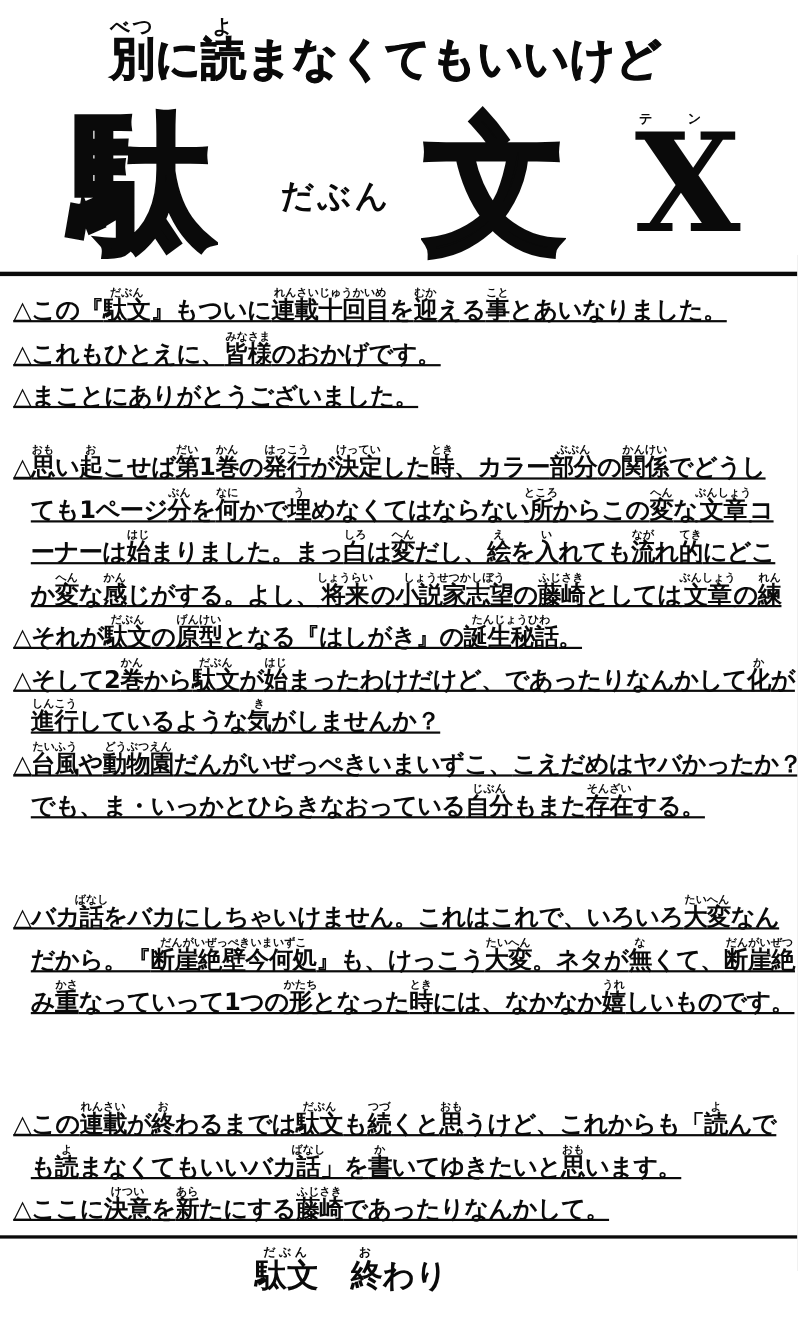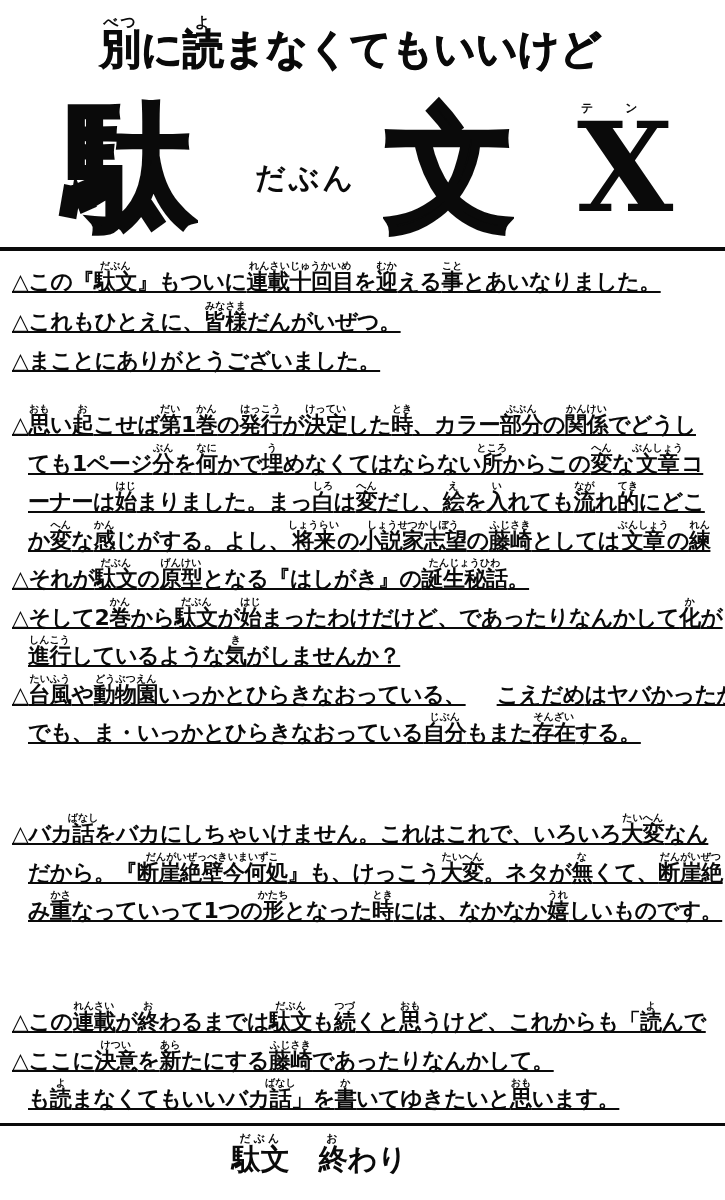--- a/index.html
+++ b/index.html
@@ -16,21 +16,21 @@
 
   
   .header-line {
     position:absolute;
     font-size:41px;
     font-weight:bold;
     line-height:1.25;
     white-space:nowrap;
     -webkit-text-stroke:1px currentColor;
   }
-  .header-line rt { font-size:15px; font-weight:bold; -webkit-text-stroke:0 transparent; letter-spacing:2px; }
+  .header-line rt { font-size:18px; font-weight:bold; -webkit-text-stroke:0 transparent; letter-spacing:2px; }
   .header-line1 { left:100px; top:15px; }
   .header-line2 { left:273px; top:60px; }
 
   
   .title-kanji {
     position:absolute;
     font-size:128px;
     font-weight:bold;
     line-height:1.05;
     -webkit-text-stroke:5px #0a0a0a;
@@ -76,21 +76,20 @@
   }
   #group-0 .line { height:40px; line-height:40px; }
   .line.cont { padding-left:16px; }
 
   ruby { ruby-align:center; }
   rt { font-size:10px; font-weight:bold; letter-spacing:0; }
 
   .em-dots {
     -webkit-text-emphasis:filled dot over;
     text-emphasis:filled dot over;
-    margin-left:31px;
   }
 
   
   .footer {
     position:absolute; left:0; top:1133px; width:639px;
     text-align:center;
     font-size:29px; font-weight:bold;
     line-height:40px; white-space:nowrap;
   }
   .footer rt { font-size:11px; font-weight:bold; letter-spacing:3px; }
@@ -110,42 +109,42 @@
   <div class="title-kanji title-bun">文</div>
 
   <div class="x-kana">テン</div>
 
   <div class="x-letter">X</div>
 
   <div class="divider divider-top"></div>
 
   <div class="body-group" id="group-0">
       <div class="line"><span>△この『</span><ruby>駄文<rt>だぶん</rt></ruby><span>』もついに</span><ruby>連載十回目<rt>れんさいじゅうかいめ</rt></ruby><span>を</span><ruby>迎<rt>むか</rt></ruby><span>える</span><ruby>事<rt>こと</rt></ruby><span>とあいなりました。</span></div>
-      <div class="line"><span>△これもひとえに、</span><ruby>皆様<rt>みなさま</rt></ruby><span>だんがいぜつ。</span></div>
+      <div class="line"><span>△これもひとえに、</span><ruby>皆様<rt>みなさま</rt></ruby><span>のおかげです。</span></div>
       <div class="line"><span>△まことにありがとうございました。</span></div>
     </div>
   <div class="body-group" id="group-1">
       <div class="line"><span>△</span><ruby>思<rt>おも</rt></ruby><span>い</span><ruby>起<rt>お</rt></ruby><span>こせば</span><ruby>第<rt>だい</rt></ruby><span>1</span><ruby>巻<rt>かん</rt></ruby><span>の</span><ruby>発行<rt>はっこう</rt></ruby><span>が</span><ruby>決定<rt>けってい</rt></ruby><span>した</span><ruby>時<rt>とき</rt></ruby><span>、カラー</span><ruby>部分<rt>ぶぶん</rt></ruby><span>の</span><ruby>関係<rt>かんけい</rt></ruby><span>でどうし</span></div>
       <div class="line cont"><span>ても1ページ</span><ruby>分<rt>ぶん</rt></ruby><span>を</span><ruby>何<rt>なに</rt></ruby><span>かで</span><ruby>埋<rt>う</rt></ruby><span>めなくてはならない</span><ruby>所<rt>ところ</rt></ruby><span>からこの</span><ruby>変<rt>へん</rt></ruby><span>な</span><ruby>文章<rt>ぶんしょう</rt></ruby><span>コ</span></div>
       <div class="line cont"><span>ーナーは</span><ruby>始<rt>はじ</rt></ruby><span>まりました。まっ</span><ruby>白<rt>しろ</rt></ruby><span>は</span><ruby>変<rt>へん</rt></ruby><span>だし、</span><ruby>絵<rt>え</rt></ruby><span>を</span><ruby>入<rt>い</rt></ruby><span>れても</span><ruby>流<rt>なが</rt></ruby><span>れ</span><ruby>的<rt>てき</rt></ruby><span>にどこ</span></div>
       <div class="line cont"><span>か</span><ruby>変<rt>へん</rt></ruby><span>な</span><ruby>感<rt>かん</rt></ruby><span>じがする。よし、</span><ruby>将来<rt>しょうらい</rt></ruby><span>の</span><ruby>小説家志望<rt>しょうせつかしぼう</rt></ruby><span>の</span><ruby>藤崎<rt>ふじさき</rt></ruby><span>としては</span><ruby>文章<rt>ぶんしょう</rt></ruby><span>の</span><ruby>練<rt>れん</rt></ruby></div>
       <div class="line"><span>△それが</span><ruby>駄文<rt>だぶん</rt></ruby><span>の</span><ruby>原型<rt>げんけい</rt></ruby><span>となる『はしがき』の</span><ruby>誕生秘話<rt>たんじょうひわ</rt></ruby><span>。</span></div>
       <div class="line"><span>△そして2</span><ruby>巻<rt>かん</rt></ruby><span>から</span><ruby>駄文<rt>だぶん</rt></ruby><span>が</span><ruby>始<rt>はじ</rt></ruby><span>まったわけだけど、であったりなんかして</span><ruby>化<rt>か</rt></ruby><span>が</span></div>
       <div class="line cont"><ruby>進行<rt>しんこう</rt></ruby><span>しているような</span><ruby>気<rt>き</rt></ruby><span>がしませんか？</span></div>
-      <div class="line"><span>△</span><ruby>台風<rt>たいふう</rt></ruby><span>や</span><ruby>動物園<rt>どうぶつえん</rt></ruby><span>いっかとひらきなおっている、</span><span class="em-dots">こえだめ</span><span>はヤバかったか？</span></div>
+      <div class="line"><span>△</span><ruby>台風<rt>たいふう</rt></ruby><span>や</span><ruby>動物園<rt>どうぶつえん</rt></ruby><span>だんがいぜっぺきいまいずこ、</span><span class="em-dots">こえだめ</span><span>はヤバかったか？</span></div>
       <div class="line cont"><span>でも、ま・いっかとひらきなおっている</span><ruby>自分<rt>じぶん</rt></ruby><span>もまた</span><ruby>存在<rt>そんざい</rt></ruby><span>する。</span></div>
     </div>
   <div class="body-group" id="group-2">
       <div class="line"><span>△バカ</span><ruby>話<rt>ばなし</rt></ruby><span>をバカにしちゃいけません。これはこれで、いろいろ</span><ruby>大変<rt>たいへん</rt></ruby><span>なん</span></div>
       <div class="line cont"><span>だから。『</span><ruby>断崖絶壁今何処<rt>だんがいぜっぺきいまいずこ</rt></ruby><span>』も、けっこう</span><ruby>大変<rt>たいへん</rt></ruby><span>。ネタが</span><ruby>無<rt>な</rt></ruby><span>くて、</span><ruby>断崖絶<rt>だんがいぜつ</rt></ruby></div>
       <div class="line cont"><span>み</span><ruby>重<rt>かさ</rt></ruby><span>なっていって1つの</span><ruby>形<rt>かたち</rt></ruby><span>となった</span><ruby>時<rt>とき</rt></ruby><span>には、なかなか</span><ruby>嬉<rt>うれ</rt></ruby><span>しいものです。</span></div>
     </div>
   <div class="body-group" id="group-3">
       <div class="line"><span>△この</span><ruby>連載<rt>れんさい</rt></ruby><span>が</span><ruby>終<rt>お</rt></ruby><span>わるまでは</span><ruby>駄文<rt>だぶん</rt></ruby><span>も</span><ruby>続<rt>つづ</rt></ruby><span>くと</span><ruby>思<rt>おも</rt></ruby><span>うけど、これからも「</span><ruby>読<rt>よ</rt></ruby><span>んで</span></div>
+      <div class="line cont"><span>も</span><ruby>読<rt>よ</rt></ruby><span>まなくてもいいバカ</span><ruby>話<rt>ばなし</rt></ruby><span>」を</span><ruby>書<rt>か</rt></ruby><span>いてゆきたいと</span><ruby>思<rt>おも</rt></ruby><span>います。</span></div>
       <div class="line"><span>△ここに</span><ruby>決意<rt>けつい</rt></ruby><span>を</span><ruby>新<rt>あら</rt></ruby><span>たにする</span><ruby>藤崎<rt>ふじさき</rt></ruby><span>であったりなんかして。</span></div>
-      <div class="line cont"><span>も</span><ruby>読<rt>よ</rt></ruby><span>まなくてもいいバカ</span><ruby>話<rt>ばなし</rt></ruby><span>」を</span><ruby>書<rt>か</rt></ruby><span>いてゆきたいと</span><ruby>思<rt>おも</rt></ruby><span>います。</span></div>
     </div>
 
   <div class="divider divider-bottom"></div>
 
   <div class="footer"><ruby>駄文<rt>だぶん</rt></ruby><span>　</span><ruby>終<rt>お</rt></ruby><span>わり</span></div>
 
 </div>
 
 </body></html>

